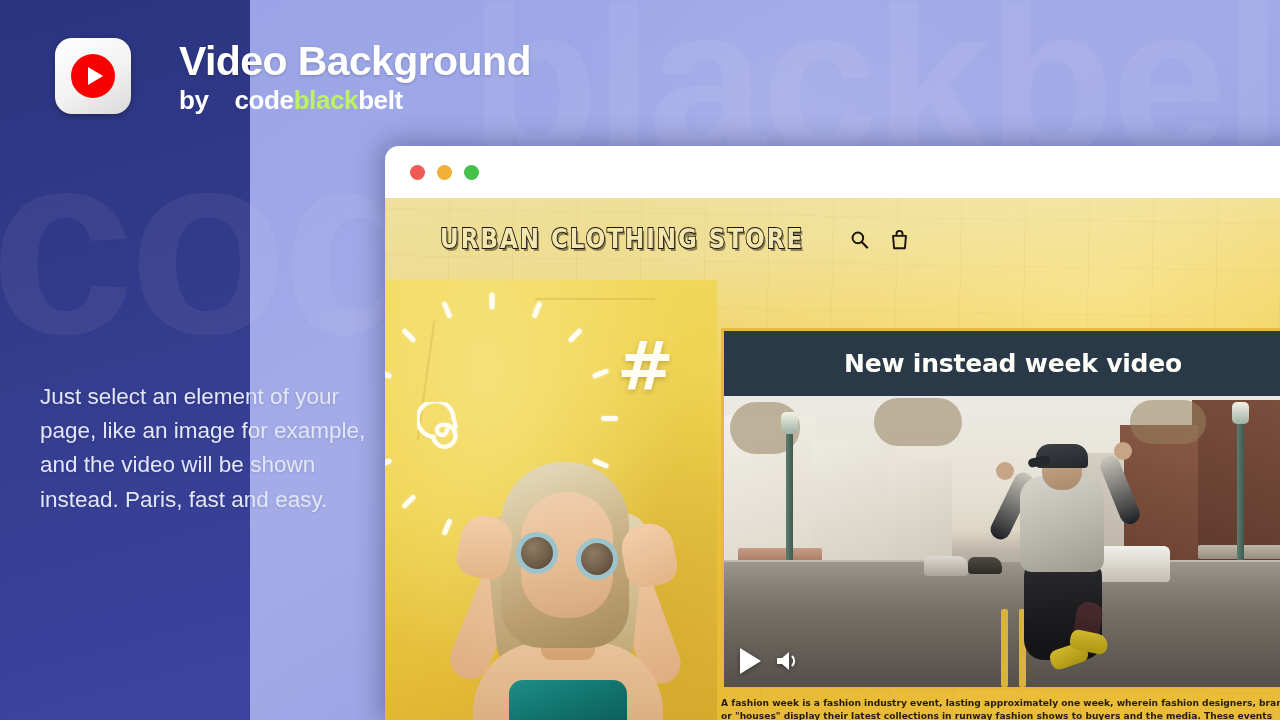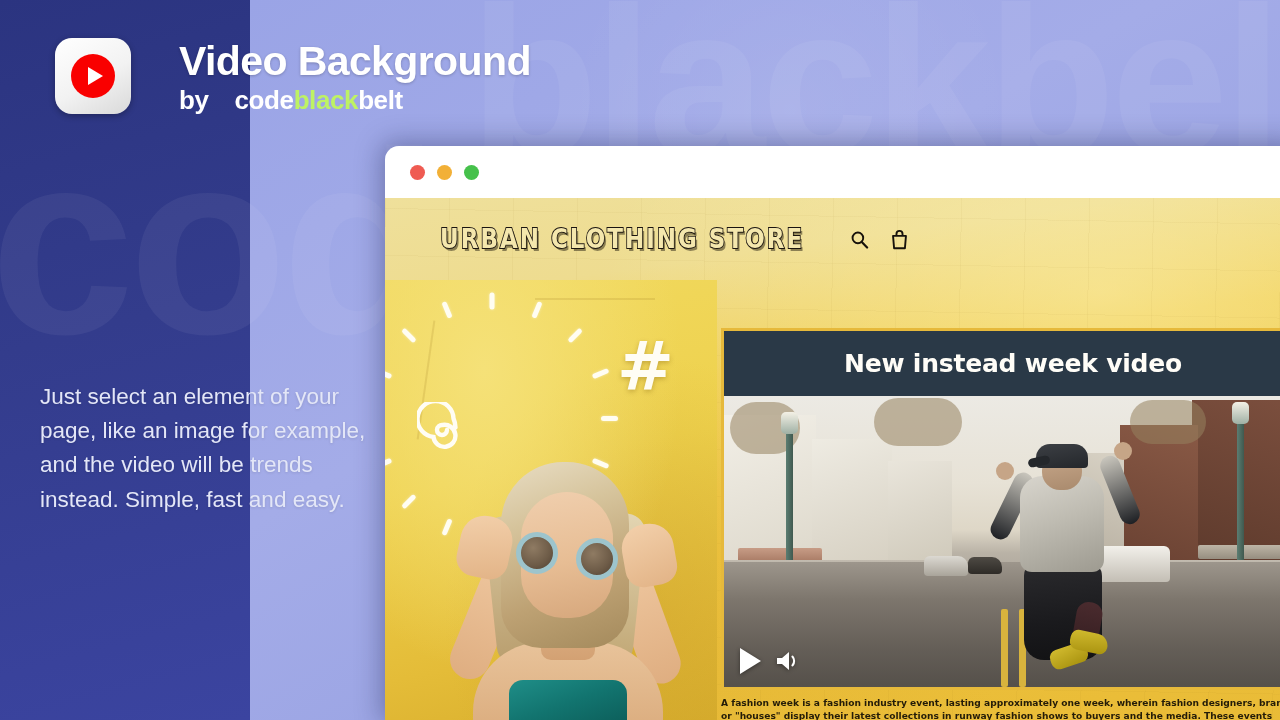--- a/index.html
+++ b/index.html
@@ -386,21 +386,21 @@
   </div>
   <div class="brand-text">
     <div class="brand-title">Video Background</div>
     <div class="brand-sub">
       <span class="by">by</span><span class="w">code</span><span class="b">black</span><span class="w">belt</span>
     </div>
   </div>
 </div>
 
 <div class="copy">
-  <p>Just select an element of your page, like an image for example, and the video will be trends instead. Simple, fast and easy.</p>
+  <p>Just select an element of your page, like an image for example, and the video will be shown instead. Paris, fast and easy.</p>
 </div>
 
 <div class="browser">
 
   <div class="chrome-bar">
     <div class="dot r"></div>
     <div class="dot y"></div>
     <div class="dot g"></div>
   </div>
 

